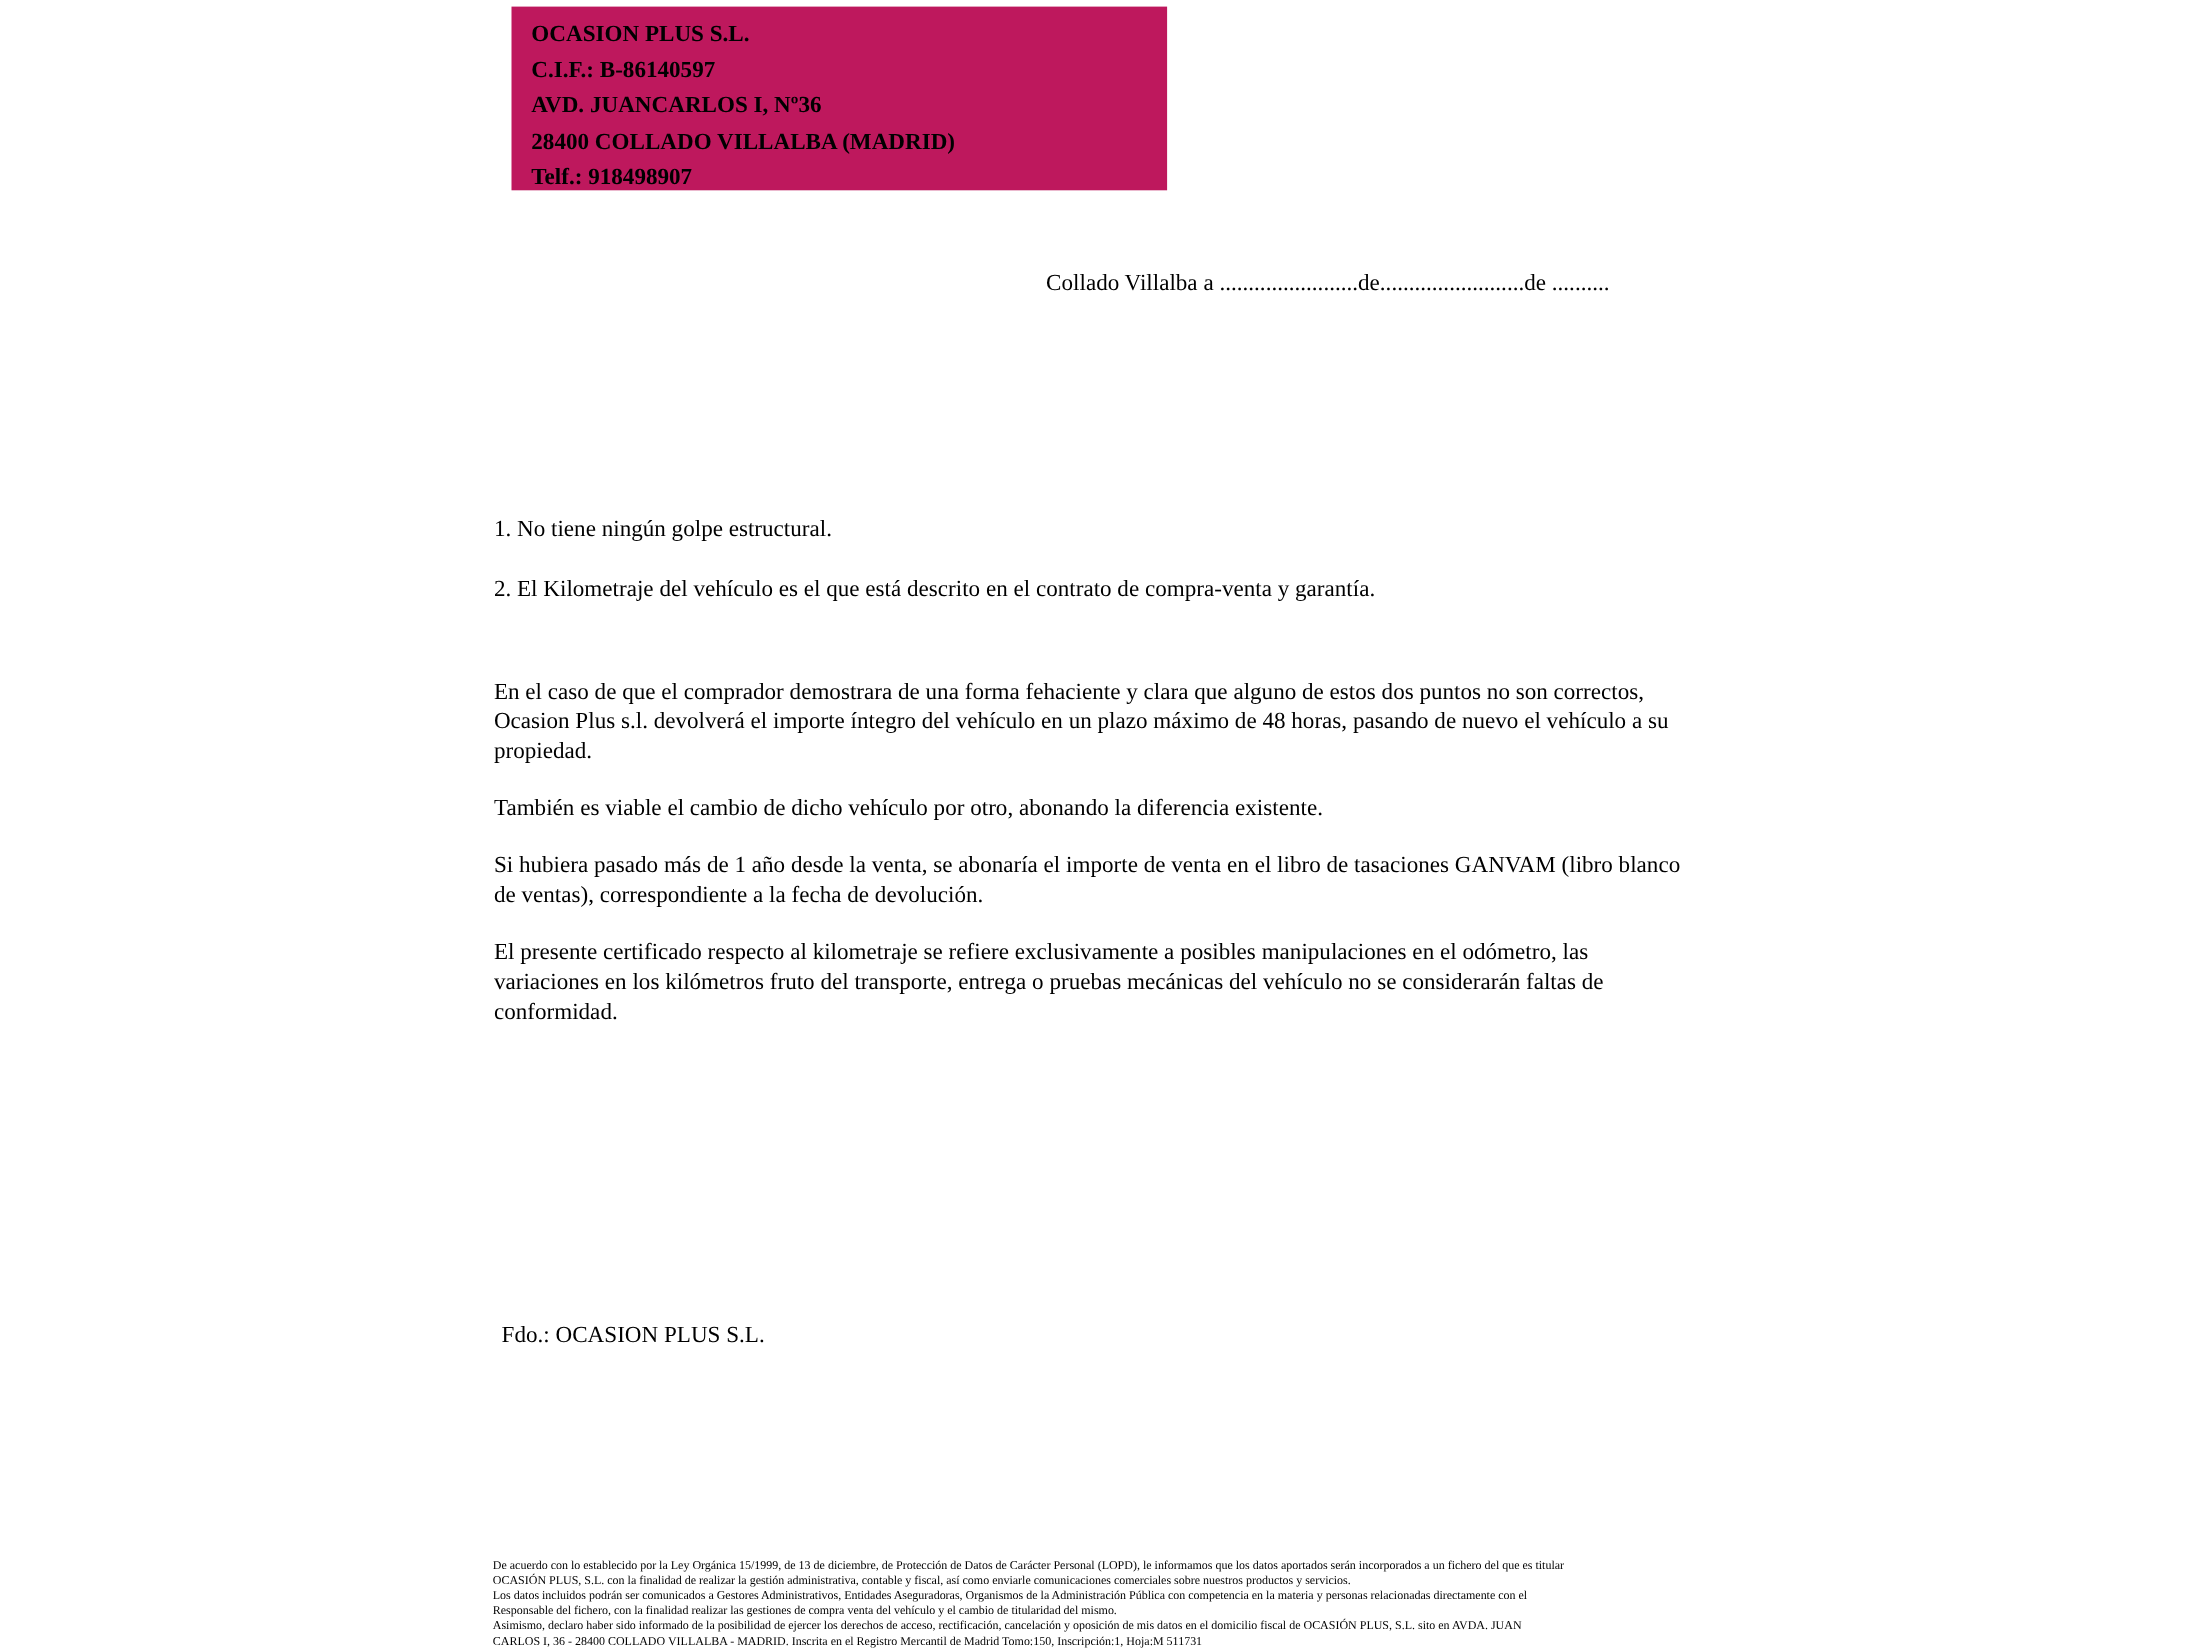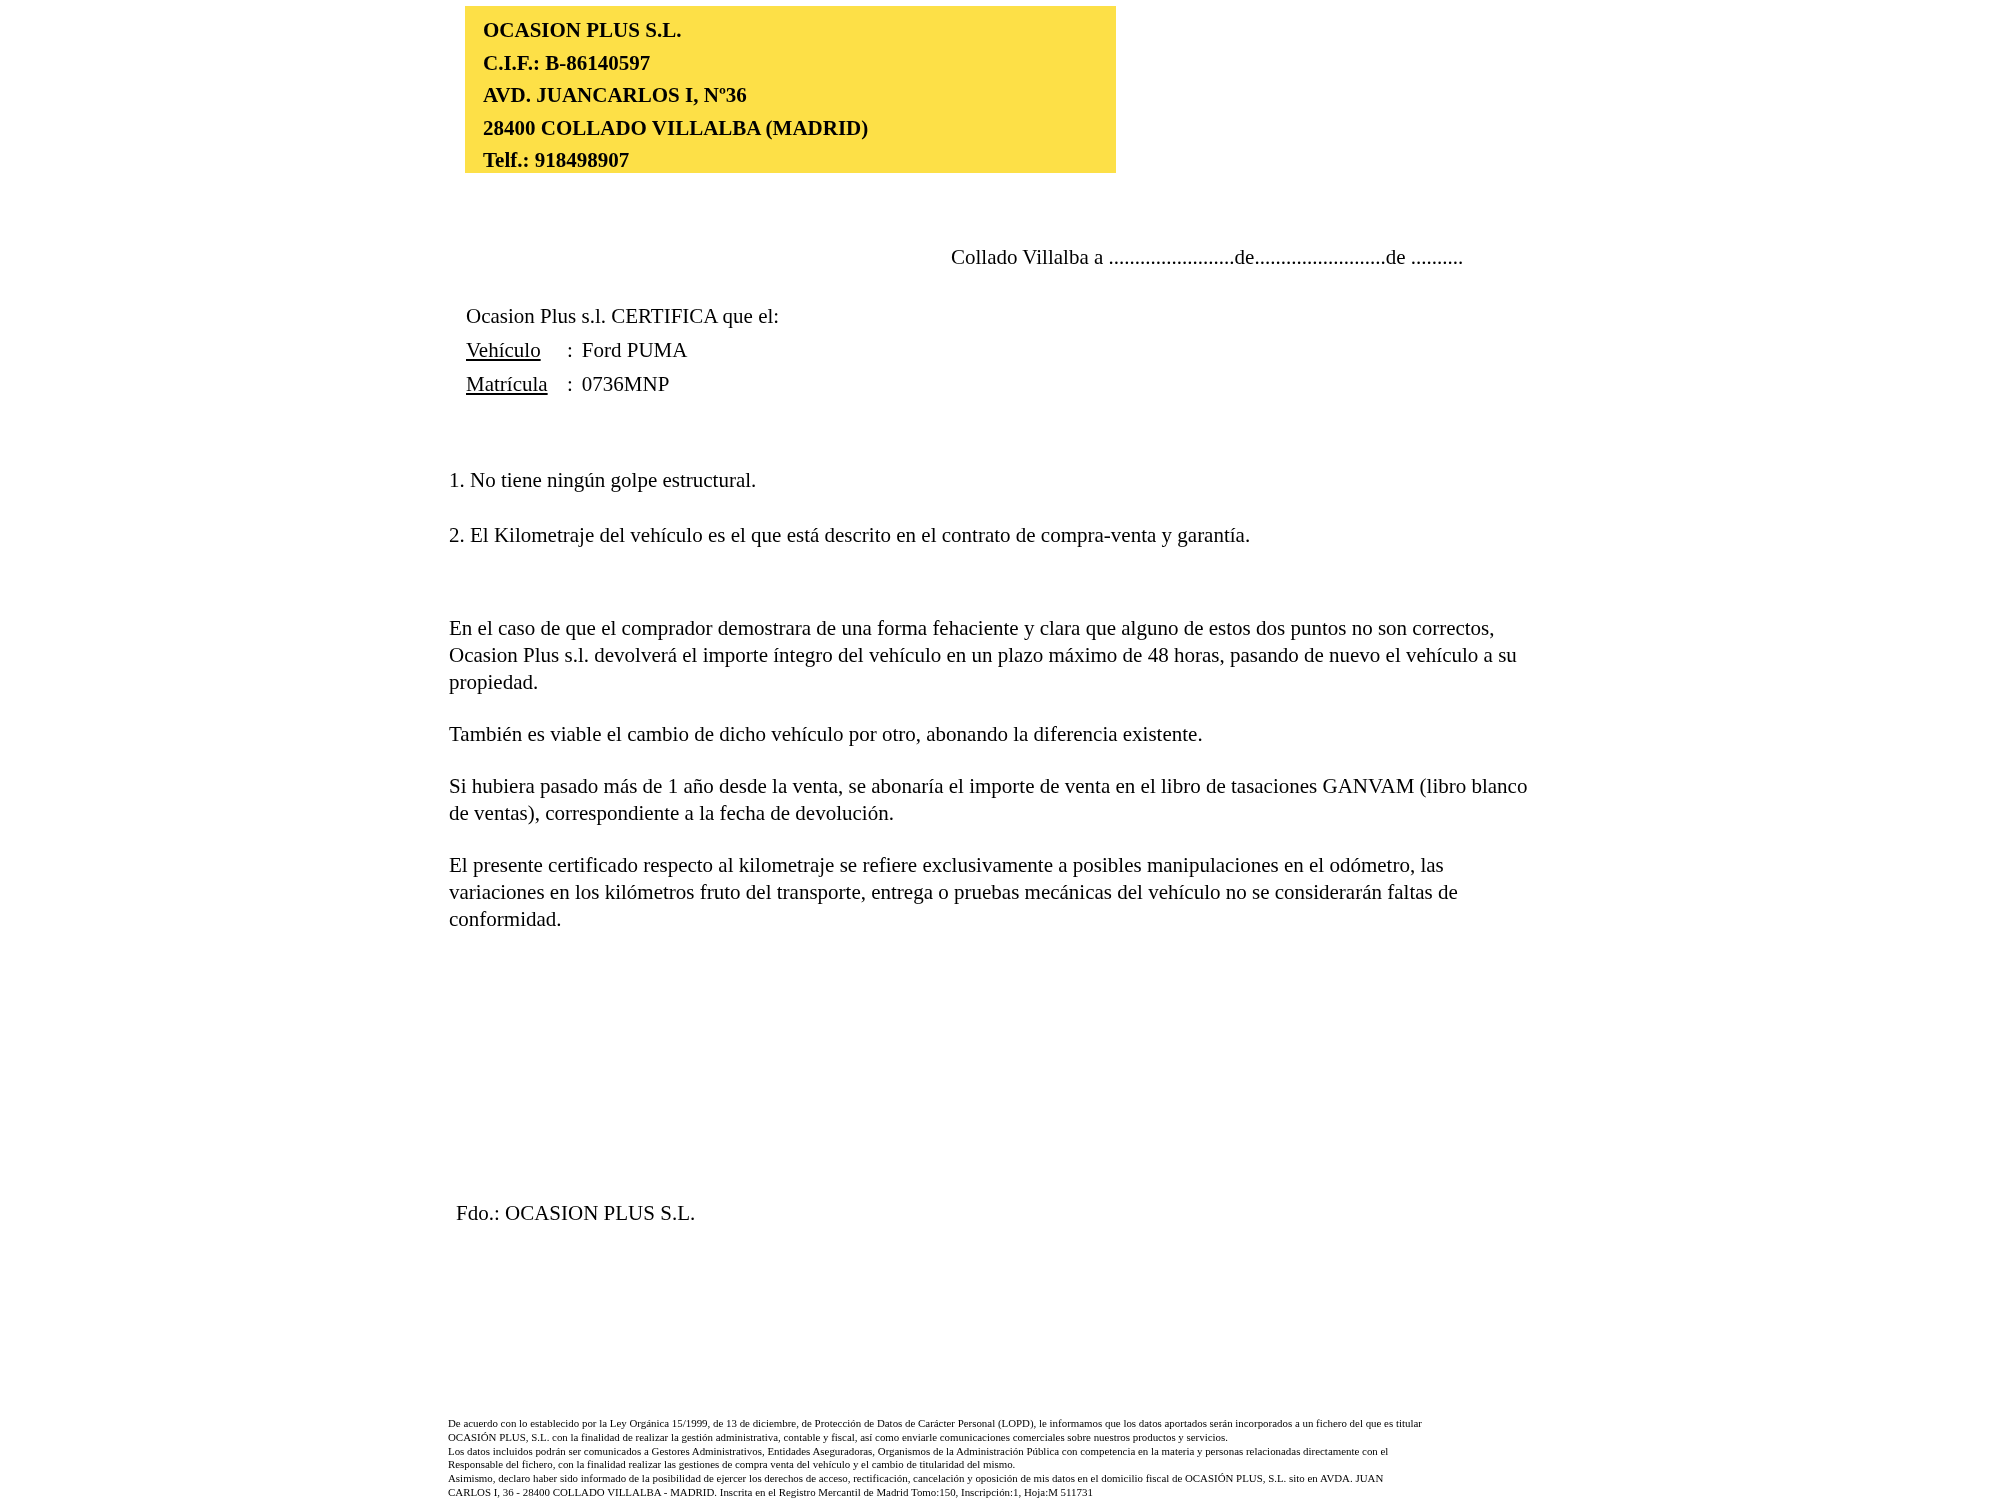--- a/index.html
+++ b/index.html
@@ -11,23 +11,23 @@
     color: #000000;
     font-family: "Liberation Serif", serif;
     overflow: hidden;
   }
 
   
   .header-box {
     position: absolute;
     left: 465px;
     top: 6px;
-    width: 651px;
+    width: 596px;
     height: 167px;
-    background: #fde047;
+    background: #be185d;
     padding: 8px 0 1px 18px;
     box-sizing: border-box;
     font-weight: 700;
     font-size: 21px;
   }
   .header-box .hline { line-height: 32.5px; white-space: nowrap; }
 
   
   .date-line {
     position: absolute;
@@ -101,29 +101,20 @@
   <div class="header-box">
     <div class="hline">OCASION PLUS S.L.</div>
     <div class="hline">C.I.F.: B-86140597</div>
     <div class="hline">AVD. JUANCARLOS I, Nº36</div>
     <div class="hline">28400 COLLADO VILLALBA (MADRID)</div>
     <div class="hline">Telf.: 918498907</div>
   </div>
 
   <div class="date-line">Collado Villalba a ........................de.........................de ..........</div>
 
-  <div class="certify">
-    <div class="intro">Ocasion Plus s.l. CERTIFICA que el:</div>
-    <div class="field-row">
-      <span class="field-label-wrap"><span class="field-label">Vehículo</span></span><span class="field-sep">:</span><span class="field-value">Ford PUMA</span>
-    </div>
-    <div class="field-row">
-      <span class="field-label-wrap"><span class="field-label">Matrícula</span></span><span class="field-sep">:</span><span class="field-value">0736MNP</span>
-    </div>
-  </div>
 
   <div class="points">
     <div class="point">1. No tiene ningún golpe estructural.</div>
     <div class="point">2. El Kilometraje del vehículo es el que está descrito en el contrato de compra-venta y garantía.</div>
   </div>
 
   <div class="paragraphs">
     <p>En el caso de que el comprador demostrara de una forma fehaciente y clara que alguno de estos dos puntos no son correctos, Ocasion Plus s.l. devolverá el importe íntegro del vehículo en un plazo máximo de 48 horas, pasando de nuevo el vehículo a su propiedad.</p>
     <p>También es viable el cambio de dicho vehículo por otro, abonando la diferencia existente.</p>
     <p>Si hubiera pasado más de 1 año desde la venta, se abonaría el importe de venta en el libro de tasaciones GANVAM (libro blanco de ventas), correspondiente a la fecha de devolución.</p>

